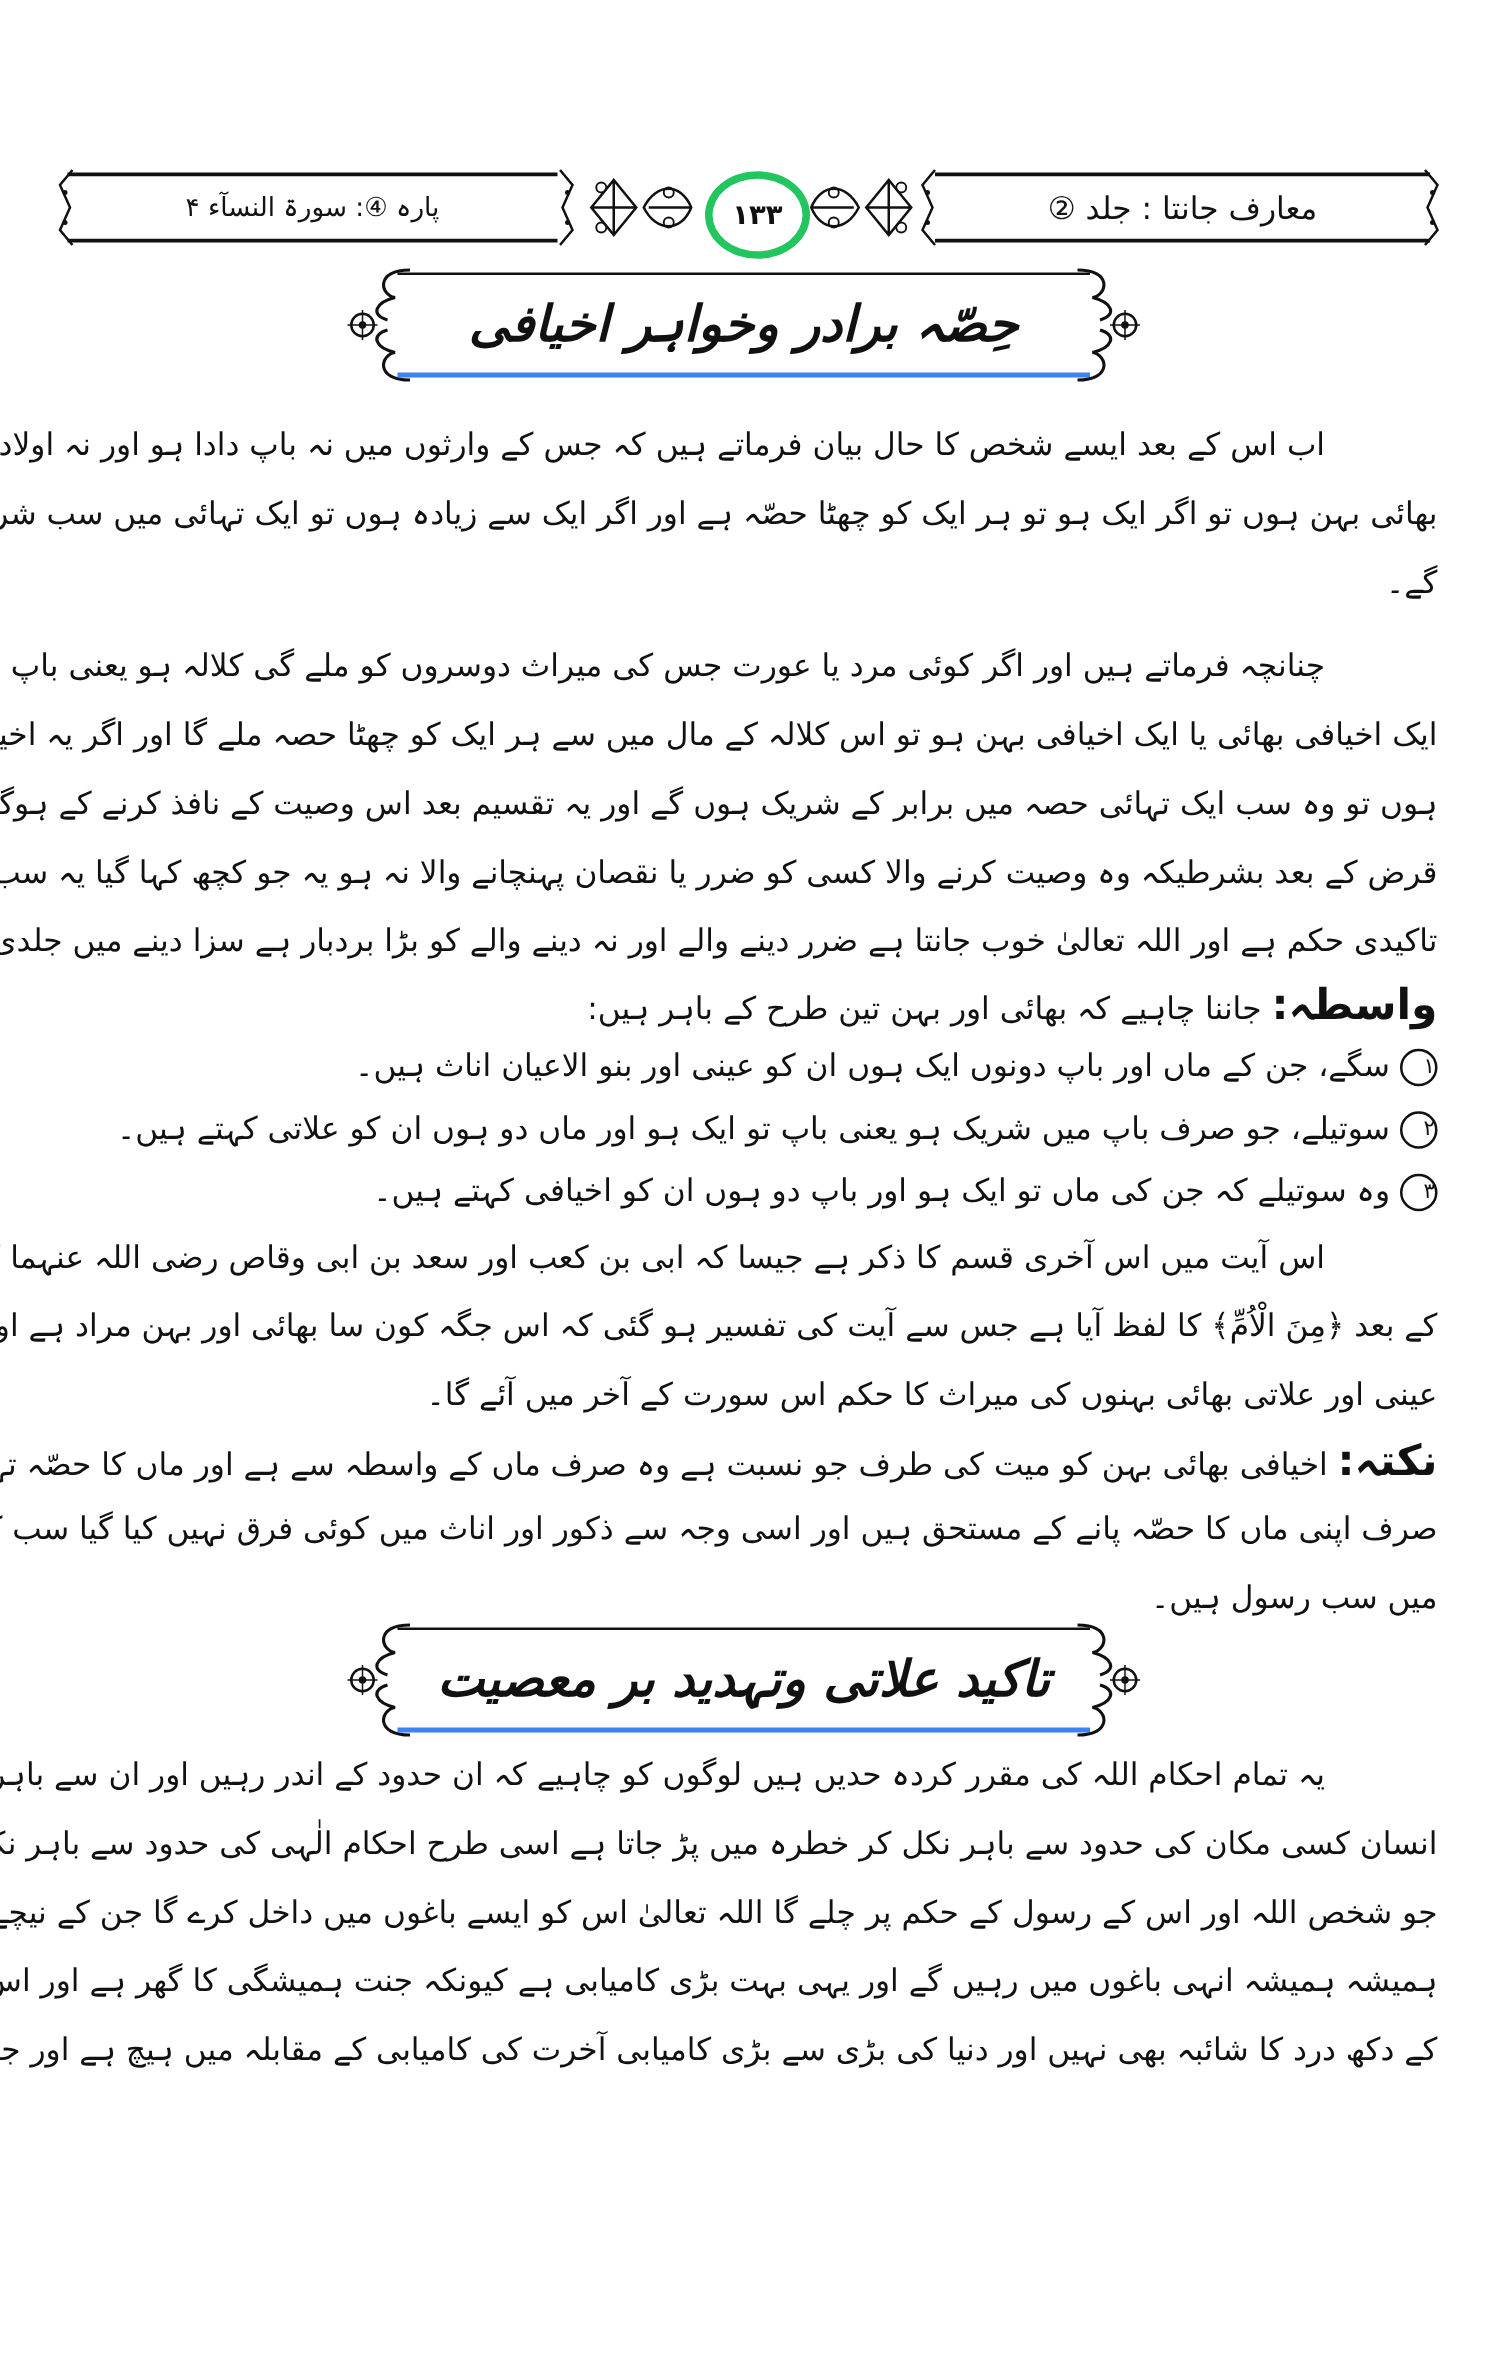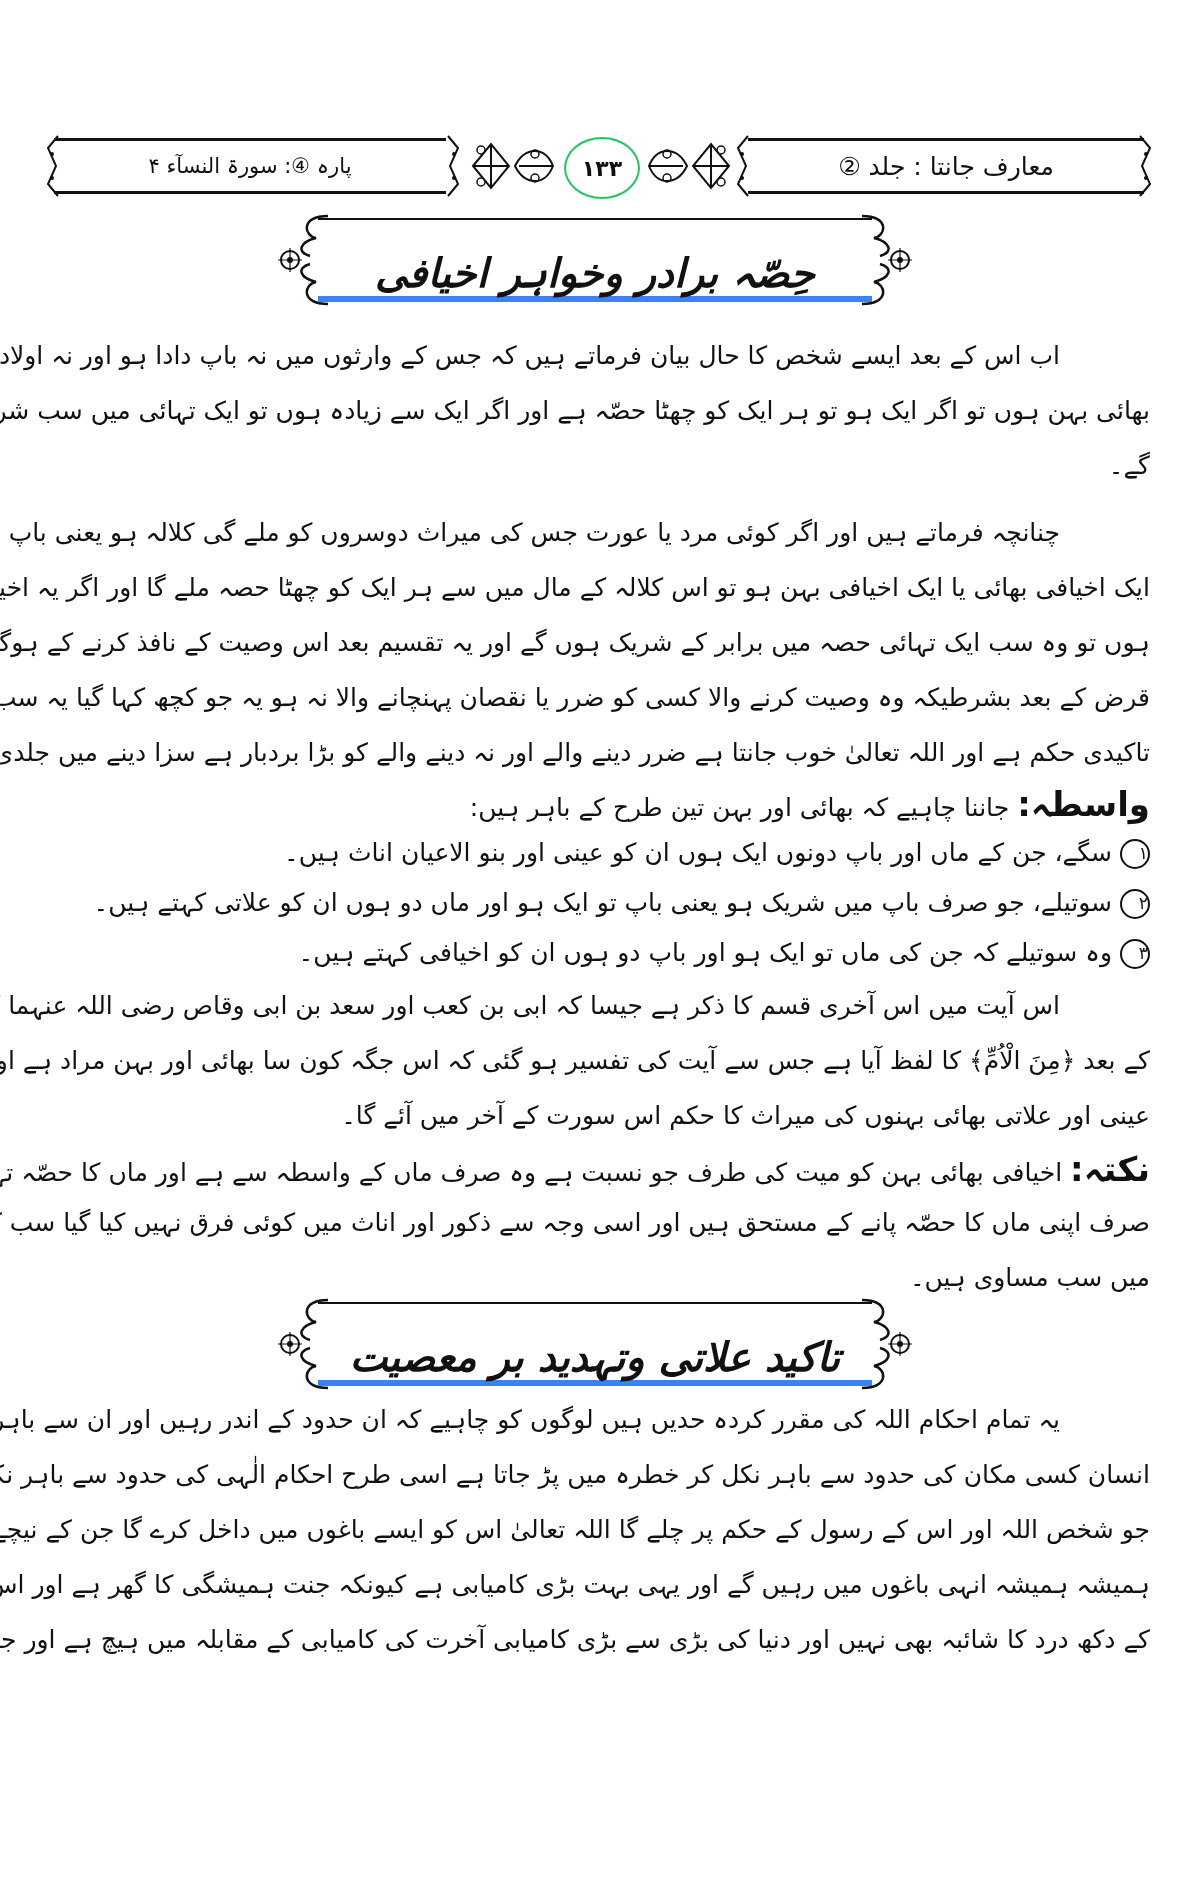--- a/index.html
+++ b/index.html
@@ -11,32 +11,32 @@
   .running-head { position: absolute; left: 46px; top: 134px; width: 1104px; height: 64px; }
   .rh-box { position: absolute; top: 4px; height: 56px; border-top: 3px solid #111; border-bottom: 3px solid #111;
             box-sizing: border-box; display: flex; align-items: center; justify-content: center; }
   .rh-box.right { left: 702px; width: 396px; }
   .rh-box.left { left: 8px; width: 392px; }
   .rh-cap { position: absolute; top: 0; width: 14px; height: 64px; }
   .rh-cap svg { width: 14px; height: 64px; }
   .rh-text { direction: rtl; font-size: 25px; white-space: nowrap; }
   .rh-text.small { font-size: 21px; }
   .pageno { position: absolute; left: 475px; top: 0; width: 160px; height: 64px; }
-  .pageno .oval { position: absolute; left: 43px; top: 3px; width: 72px; height: 58px; border: 2px solid #22c55e;
+  .pageno .oval { position: absolute; left: 43px; top: 3px; width: 72px; height: 58px; border: 6px solid #22c55e;
                   border-radius: 50%; display: flex; align-items: center; justify-content: center;
                   font-size: 22px; font-weight: bold; }
   .pageno .orn { position: absolute; top: 2px; width: 48px; height: 60px; }
   .pageno .orn.l { left: -12px; } .pageno .orn.r { left: 124px; }
   .pageno .orn.l2 { left: -52px; } .pageno .orn.r2 { left: 164px; }
 
   
   .sec-head { position: absolute; left: 270px; width: 650px; height: 96px; }
   .sec-box { position: absolute; left: 48px; right: 48px; top: 6px; bottom: 6px;
-             border-top: 2px solid #111; border-bottom: 6px solid #3b82f6;
-             display: flex; align-items: flex-end; justify-content: center; }
+             border-top: 2px solid #111; border-bottom: 4px solid #3b82f6;
+             display: flex; align-items: center; justify-content: center; }
   .sec-title { direction: rtl; font-size: 40px; font-weight: bold; font-style: italic; white-space: nowrap; letter-spacing: 0; }
   .sec-orn { position: absolute; top: 0; width: 60px; height: 96px; }
   .sec-orn.l { left: 0; } .sec-orn.r { right: 0; }
   .sec-orn svg { width: 60px; height: 96px; }
 
   
   .text-block { position: absolute; left: 46px; width: 1104px; direction: rtl; text-align: justify; }
   .line { height: 55px; line-height: 55px; font-size: 25px; white-space: nowrap; overflow: visible;
           text-align: justify; text-align-last: justify; }
   .line.last { text-align-last: right; }
@@ -164,21 +164,21 @@
 
     <div class="line indent">اس آیت میں اس آخری قسم کا ذکر ہے جیسا کہ ابی بن کعب اور سعد بن ابی وقاص رضی اللہ عنہما کی قراءت میں ﴿وَلَهٗٓ اَخٌ اَوْ اُخْتٌ﴾</div>
     <div class="line">کے بعد ﴿مِنَ الْاُمِّ﴾ کا لفظ آیا ہے جس سے آیت کی تفسیر ہو گئی کہ اس جگہ کون سا بھائی اور بہن مراد ہے اور اسی پر سب کا اجماع ہے اور</div>
     <div class="line last">عینی اور علاتی بھائی بہنوں کی میراث کا حکم اس سورت کے آخر میں آئے گا۔</div>
 
     <div class="line" style="height:52px;line-height:52px">
       <span class="label">نکتہ:</span>
       <span>اخیافی بھائی بہن کو میت کی طرف جو نسبت ہے وہ صرف ماں کے واسطہ سے ہے اور ماں کا حصّہ تہائی سے زیادہ نہیں لہٰذا وہ</span>
     </div>
     <div class="line">صرف اپنی ماں کا حصّہ پانے کے مستحق ہیں اور اسی وجہ سے ذکور اور اناث میں کوئی فرق نہیں کیا گیا سب کا حصّہ برابر رہا کیونکہ نسبت مذکورہ</div>
-    <div class="line last">میں سب مساوی ہیں۔</div>
+    <div class="line last">میں سب رسول ہیں۔</div>
   </div>
 
   <div class="sec-head" style="top:1296px">
     <div class="sec-orn l">
       <svg viewBox="0 0 60 96">
           <path d="M58 4 C30 4, 34 24, 46 26 C30 30, 26 40, 40 44 M58 92 C30 92, 34 72, 46 70 C30 66, 26 56, 40 52" fill="none" stroke="#111" stroke-width="2.5"></path>
           <circle cx="20" cy="48" r="9" fill="none" stroke="#111" stroke-width="2"></circle>
           <circle cx="20" cy="48" r="3" fill="#111"></circle>
           <path d="M8 48 L32 48 M20 36 L20 60" stroke="#111" stroke-width="1.2"></path>
         </svg>

